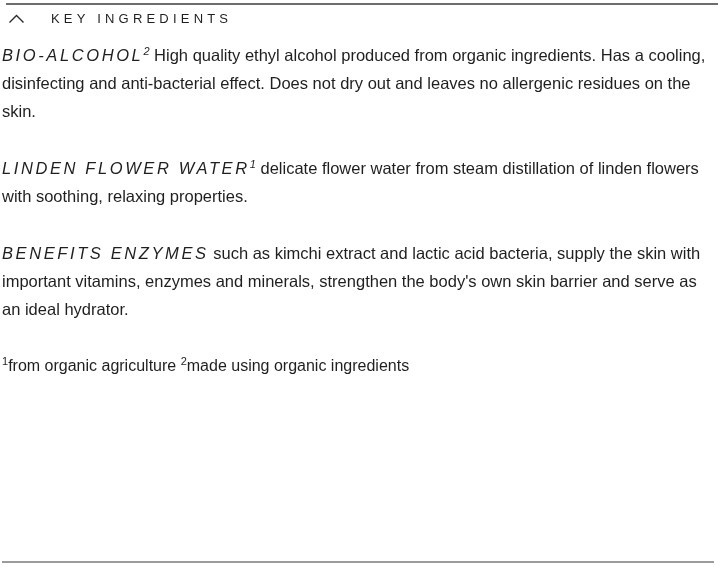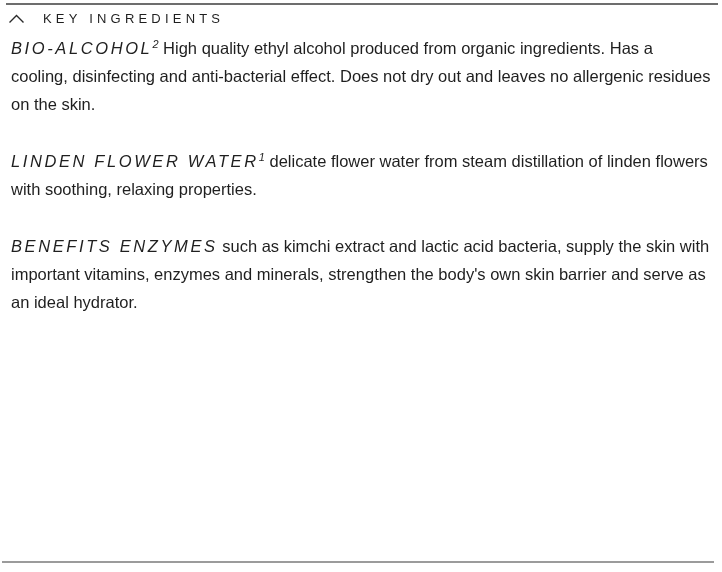--- a/index.html
+++ b/index.html
@@ -36,39 +36,38 @@
     right: 8px;
     height: 2px;
     background: #9b9b9b;
   }
   .accordion-header {
     position: absolute;
     top: 11px;
     left: 8px;
     display: flex;
     align-items: center;
-    gap: 18px;
+    gap: 26px;
     cursor: pointer;
   }
   .chevron {
     display: inline-flex;
     align-items: center;
   }
   .header-label {
     font-size: 13px;
     letter-spacing: 4.2px;
     color: #1f1f1f;
     white-space: nowrap;
   }
   .content {
     position: absolute;
-    top: 34px;
+    top: 41px;
     left: 2px;
     right: 8px;
-    margin-left: 9px;
   }
   p.para {
     margin: 0 0 29px 0;
     font-size: 16.5px;
     line-height: 28px;
     color: #1f1f1f;
   }
   .ing {
     font-style: italic;
     letter-spacing: 2.6px;
@@ -108,18 +107,19 @@
   <div class="content">
 
     <p class="para"><span class="ing"><span>BIO-ALCOHOL</span><sup>2</sup></span> <span>High quality ethyl alcohol produced from organic ingredients. Has a cooling, disinfecting and anti-bacterial effect. Does not dry out and leaves no allergenic residues on the skin.</span></p>
 
     <p class="para"><span class="ing"><span>LINDEN FLOWER WATER</span><sup>1</sup></span> <span>delicate flower water from steam distillation of linden flowers with soothing, relaxing properties.</span></p>
 
 
     <p class="para"><span class="ing"><span>BENEFITS ENZYMES</span><sup></sup></span> <span>such as kimchi extract and lactic acid bacteria, supply the skin with important vitamins, enzymes and minerals, strengthen the body's own skin barrier and serve as an ideal hydrator.</span></p>
 
 
+    <p class="footnote"><sup>1</sup><span>from organic agriculture </span><sup>2</sup><span>made using organic ingredients</span></p>
 
   </div>
 
   <div class="rule-bottom"></div>
 
 </div>
 
 </body></html>

